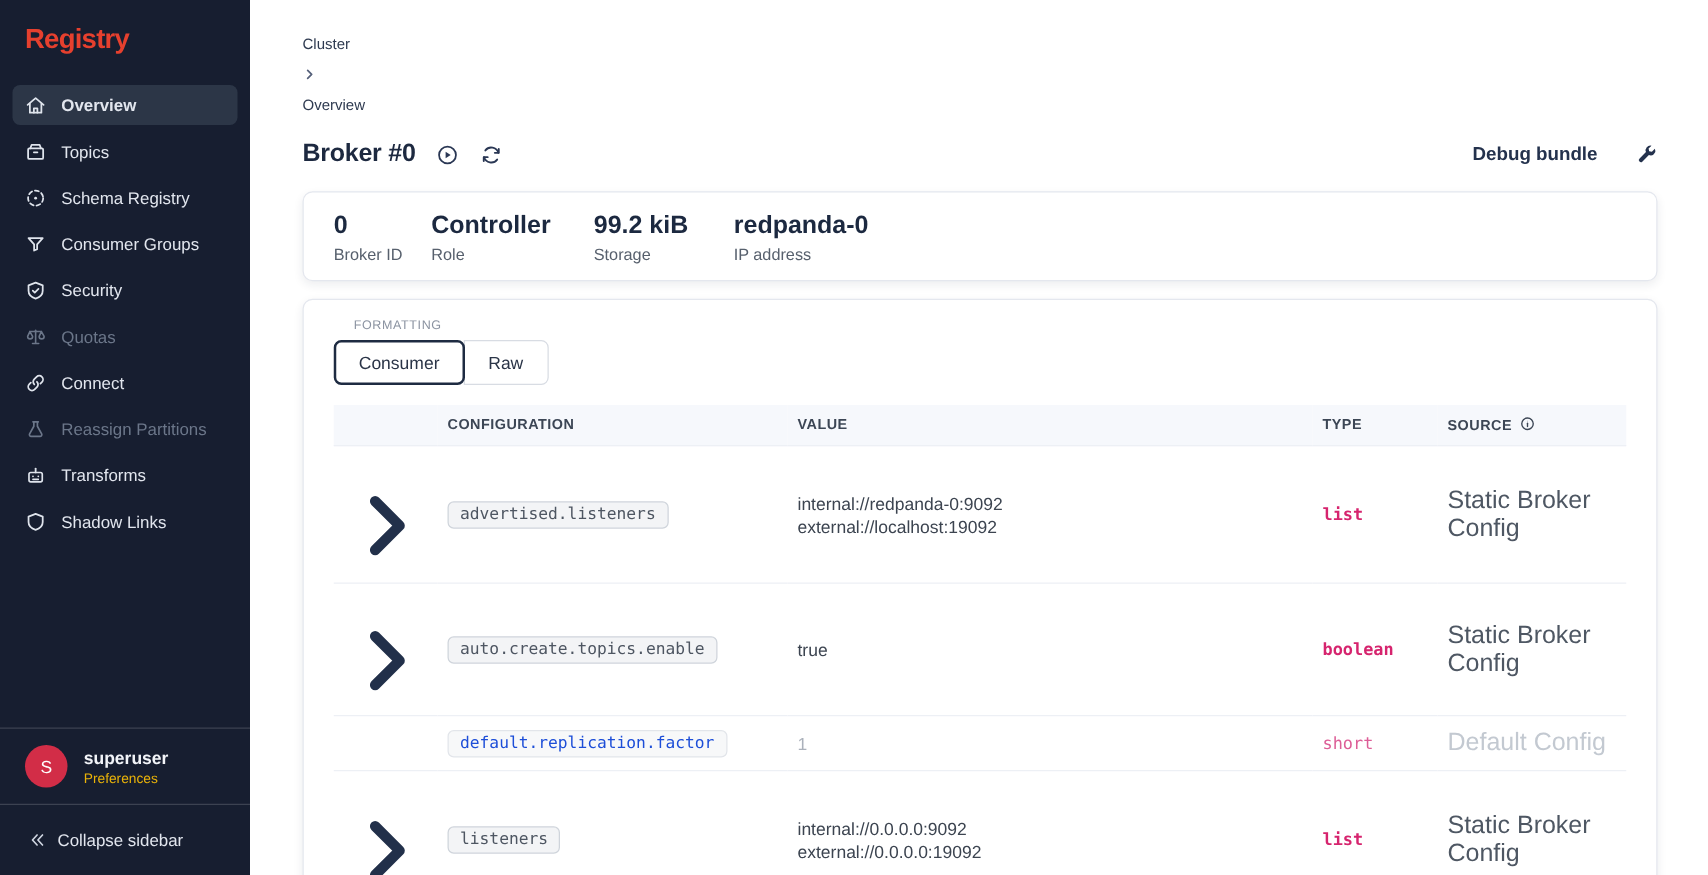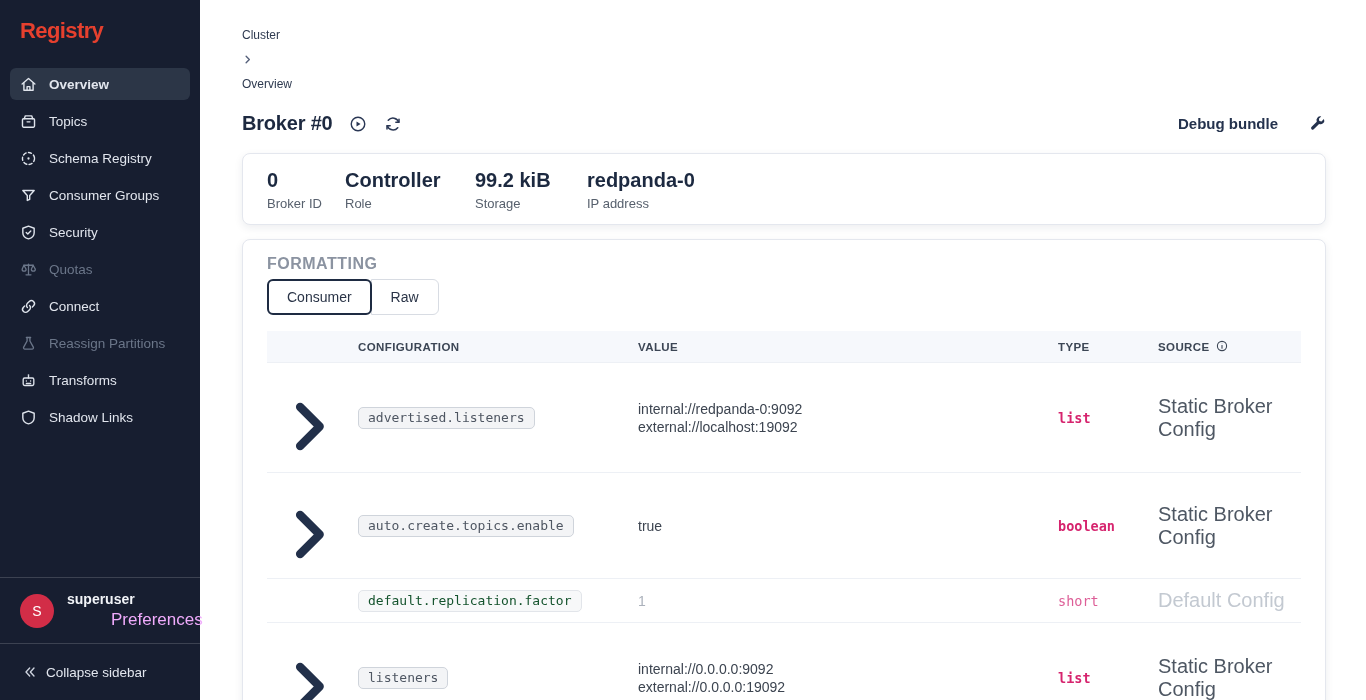--- a/index.html
+++ b/index.html
@@ -33,21 +33,21 @@
   .nav-item.disabled, .nav-item.disabled .icon { color: #6b7689; }
   .side-spacer { flex: 1; }
   .side-divider { border-top: 1px solid rgba(255,255,255,0.16); }
   .user-row { display: flex; align-items: center; gap: 13px; padding: 13px 20px; }
   .avatar {
     width: 34px; height: 34px; border-radius: 50%; background: #d22d47;
     color: #fff; font-size: 14px; display: flex; align-items: center; justify-content: center;
     flex: none;
   }
   .user-name { font-size: 14px; font-weight: 700; color: #f2f4f8; }
-  .user-sub { font-size: 17px; color: #f0abfc; margin-top: 3px; cursor: pointer; margin-left: 44px; }
+  .user-sub { font-size: 11px; color: #eab308; margin-top: 3px; cursor: pointer; }
   .collapse-row {
     display: flex; align-items: center; gap: 8px;
     padding: 20px 22px; font-size: 13.5px; color: #e2e6ee; cursor: pointer;
   }
   .collapse-row .icon { width: 16px; height: 16px; color: #cfd5e0; }
 
   
   .main { flex: 1; padding: 28px 40px 0 42px; }
   .breadcrumb { display: flex; gap: 12px; font-size: 12px; color: #2e3a50; font-weight: 500; flex-direction: column; }
   .crumb { cursor: pointer; }
@@ -68,22 +68,22 @@
   .stat { margin-right: 0; }
   .stat:nth-child(1) { width: 78px; }
   .stat:nth-child(2) { width: 130px; }
   .stat:nth-child(3) { width: 112px; }
   .stat-value { font-size: 20px; font-weight: 700; color: #1c2940; }
   .stat-label { font-size: 13px; color: #57606d; margin-top: 4px; }
 
   .config-card { margin-top: 14px; height: 488px; padding: 15px 24px 0 24px; overflow: hidden; }
   .controls { display: flex; gap: 30px; }
   .control-label {
-    font-size: 16px; font-weight: 700; letter-spacing: 0.5px;
-    color: #8b93a1; margin-bottom: 6px;
+    font-size: 10px; font-weight: 400; letter-spacing: 0.5px;
+    color: #8b93a1; margin-bottom: 6px; margin-left: 16px;
   }
   .btn-group { display: flex; }
   .btn {
     background: #fff; border: 1px solid #d8dce3; color: #2a3447;
     font-family: "Liberation Sans", sans-serif;
     font-size: 14px; padding: 0 19px; height: 36px; cursor: pointer;
     margin-left: -1px; position: relative;
   }
   .btn:first-child { border-radius: 6px 0 0 6px; margin-left: 0; }
   .btn:last-child { border-radius: 0 6px 6px 0; }
@@ -108,21 +108,21 @@
     font-size: 13px; color: #4e5662; background: #f3f4f6;
     border: 1px solid #cfd4db; border-radius: 5px; padding: 2px 9px 3px 9px;
     white-space: nowrap;
   }
   .val { font-size: 14px; color: #3c4450; line-height: 18px; }
   .type {
     font-family: "DejaVu Sans Mono", "Liberation Mono", monospace;
     font-size: 13.5px; font-weight: 700; color: #d6246e;
   }
   .source { font-size: 20px; color: #4e5763; }
-  tr.muted .chip { background: #f7f8f9; border-color: #e2e5ea; color: #14532d; }
+  tr.muted .chip { background: #f7f8f9; border-color: #e2e5ea; color: #1d4ed8; }
   tr.muted .val { color: #abb1bb; }
   tr.muted .type { font-weight: 400; color: #dd5e97; }
   tr.muted .source { color: #c3c9d1; }
   .src-info { width: 12px; height: 12px; color: #3c4655; display: inline-block; vertical-align: -1px; margin-left: 6px; cursor: pointer; }
 </style>
 </head>
 <body>
 
 <aside class="sidebar">
   <div class="logo">Registry</div>

